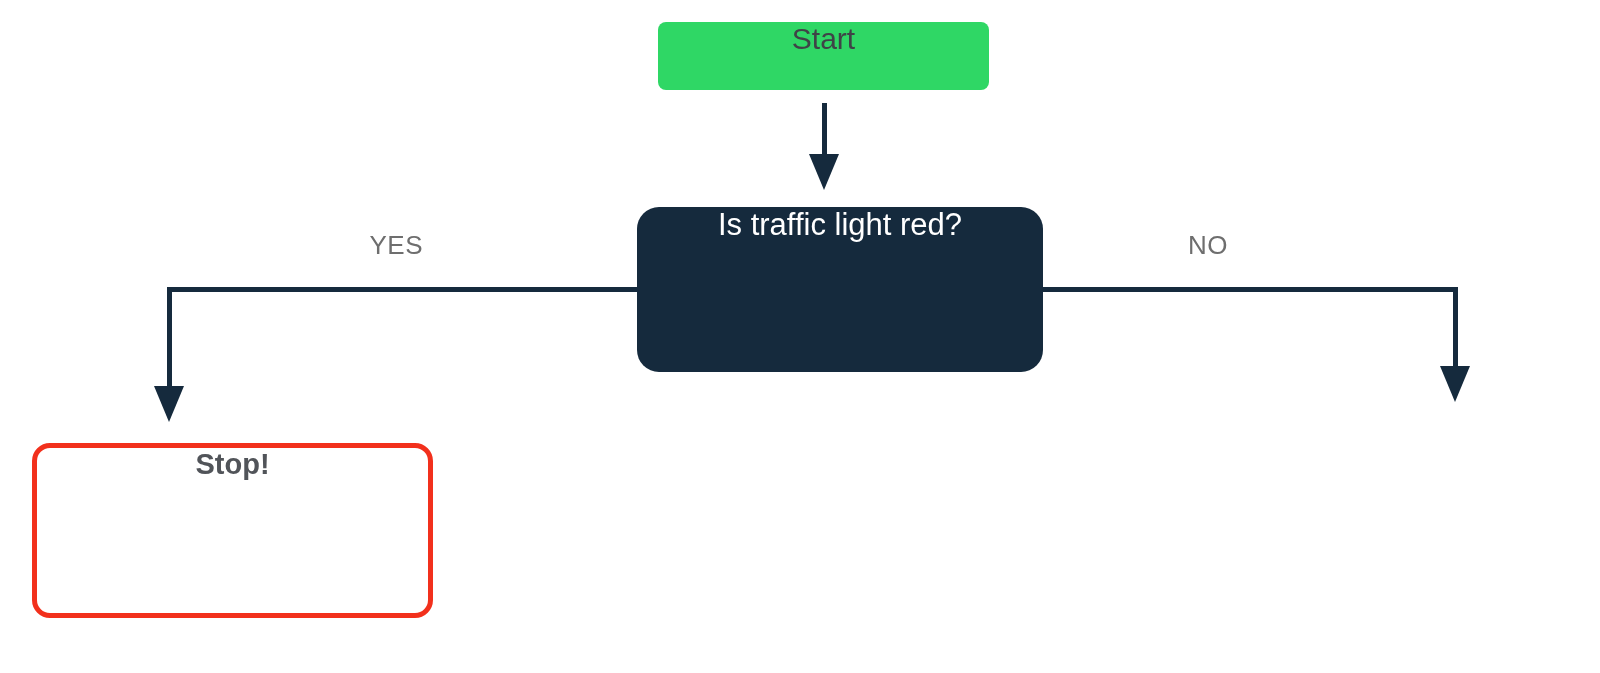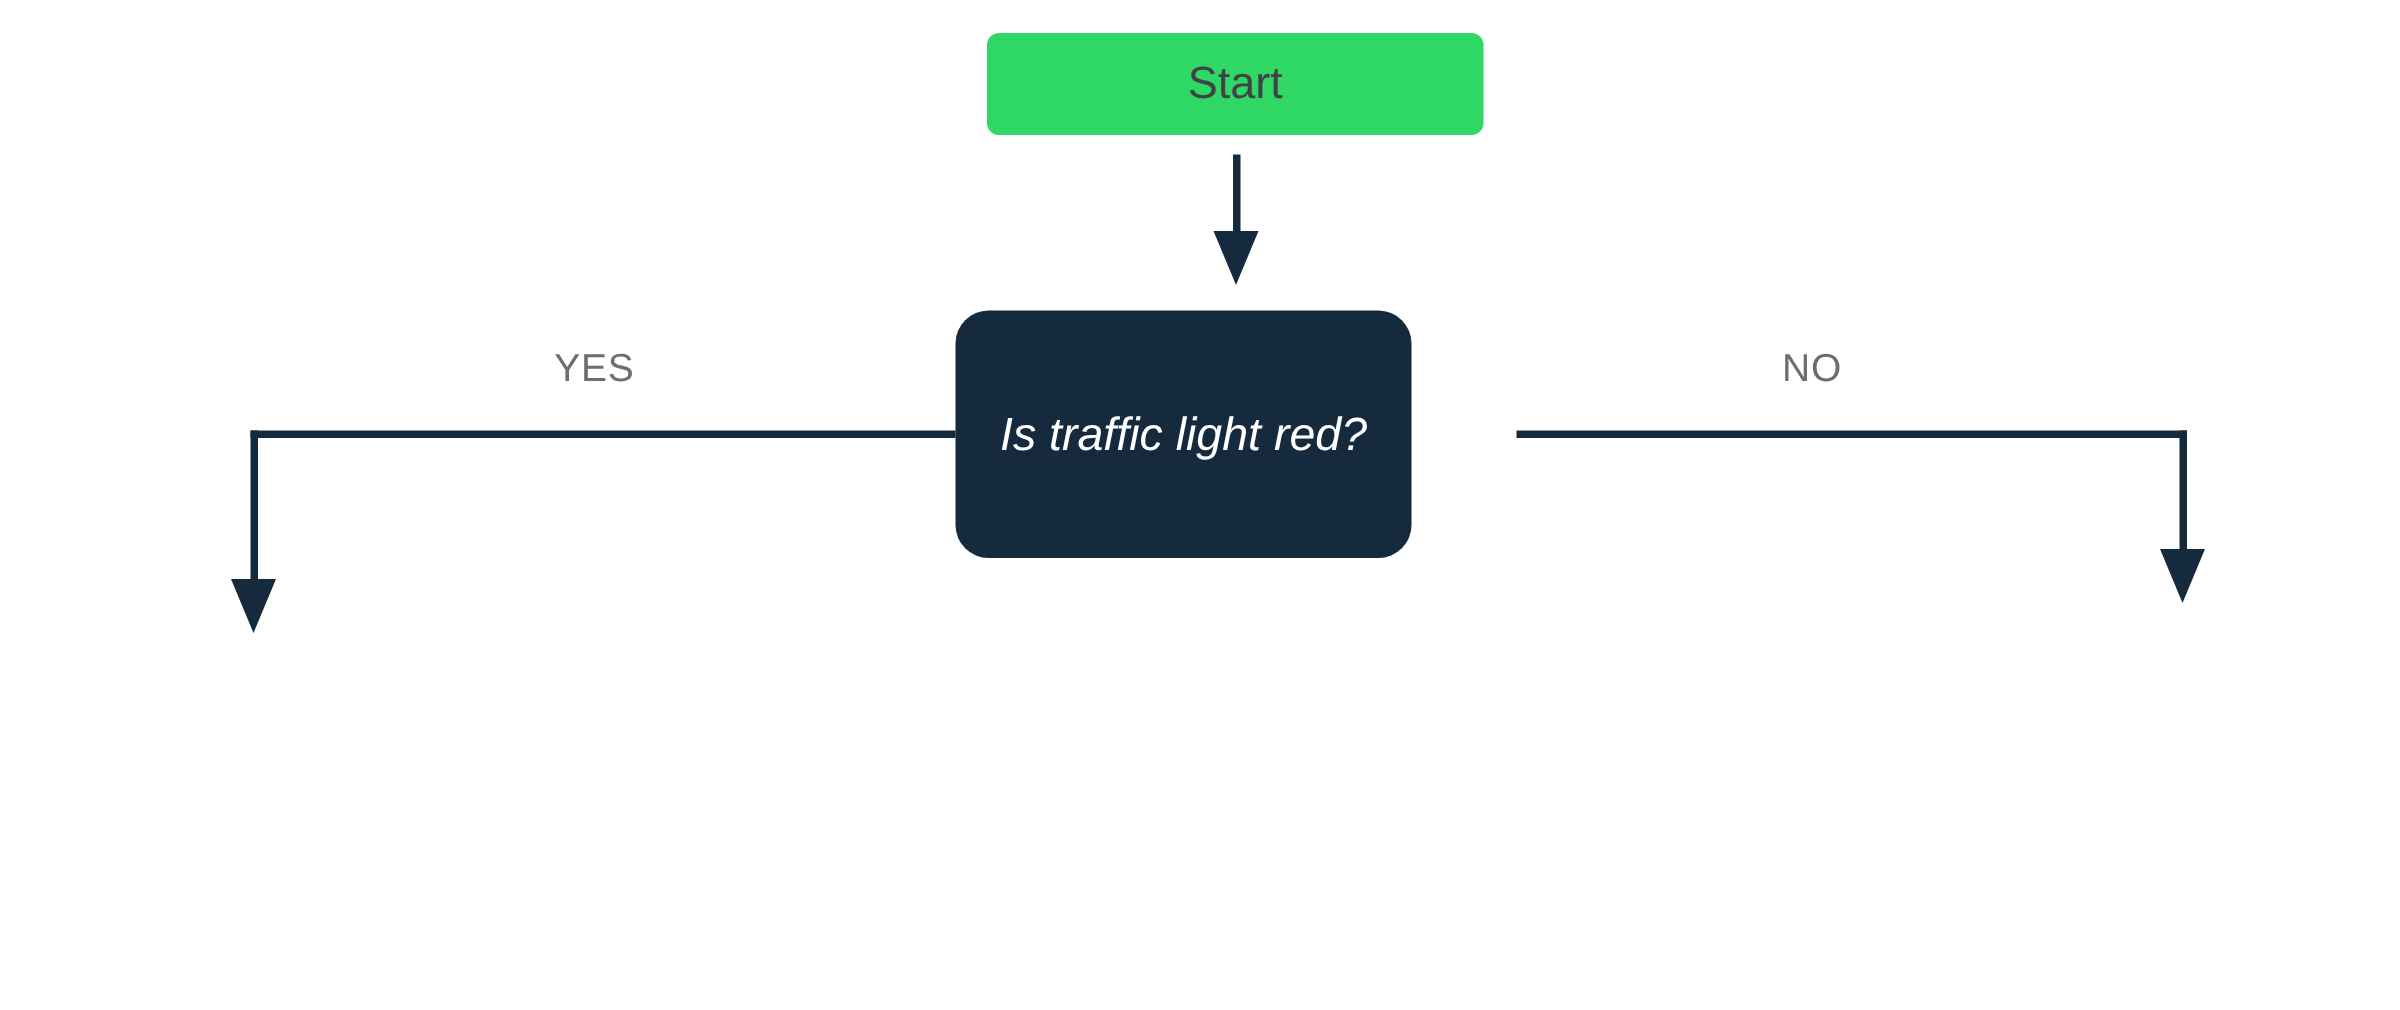--- a/index.html
+++ b/index.html
@@ -11,43 +11,41 @@
   .canvas {
     position: relative;
     width: 1600px;
     height: 673px;
     background: var(--background, #ffffff);
     overflow: hidden;
   }
   .node {
     position: absolute;
     display: flex;
-    align-items: center;
     justify-content: center;
     box-sizing: border-box;
     text-align: center;
   }
   .node-start {
     left: 658px; top: 22px;
     width: 331px; height: 68px;
     background: var(--start_fill, #2fd765);
     border-radius: 8px;
     color: var(--start_text, #3f4347);
     font-size: 30px;
     font-weight: 400;
   }
   .node-decision {
     left: 637px; top: 207px;
-    width: 304px; height: 165px;
+    width: 406px; height: 165px;
     background: var(--connector_navy, #152a3d);
     border-radius: 22px;
     color: var(--decision_text, #ffffff);
     font-size: 31px;
     font-weight: 400;
-    font-style: italic;
   }
   .node-stop {
     left: 32px; top: 443px;
     width: 401px; height: 175px;
     background: #ffffff;
     border: 5px solid var(--stop_border, #f2301c);
     border-radius: 18px;
     color: var(--outcome_text, #515459);
     font-size: 29px;
     font-weight: 700;
@@ -111,15 +109,18 @@
   <div class="edge-label edge-label-yes">YES</div>
   <div class="line line-yes-h"></div>
   <div class="line line-yes-v"></div>
   <div class="arrowhead-down arrowhead-yes"></div>
 
   <div class="edge-label edge-label-no">NO</div>
   <div class="line line-no-h"></div>
   <div class="line line-no-v"></div>
   <div class="arrowhead-down arrowhead-no"></div>
 
+  <div class="node node-stop">
+    <span>Stop!</span>
+  </div>
 
 
 </div>
 
 </body></html>

